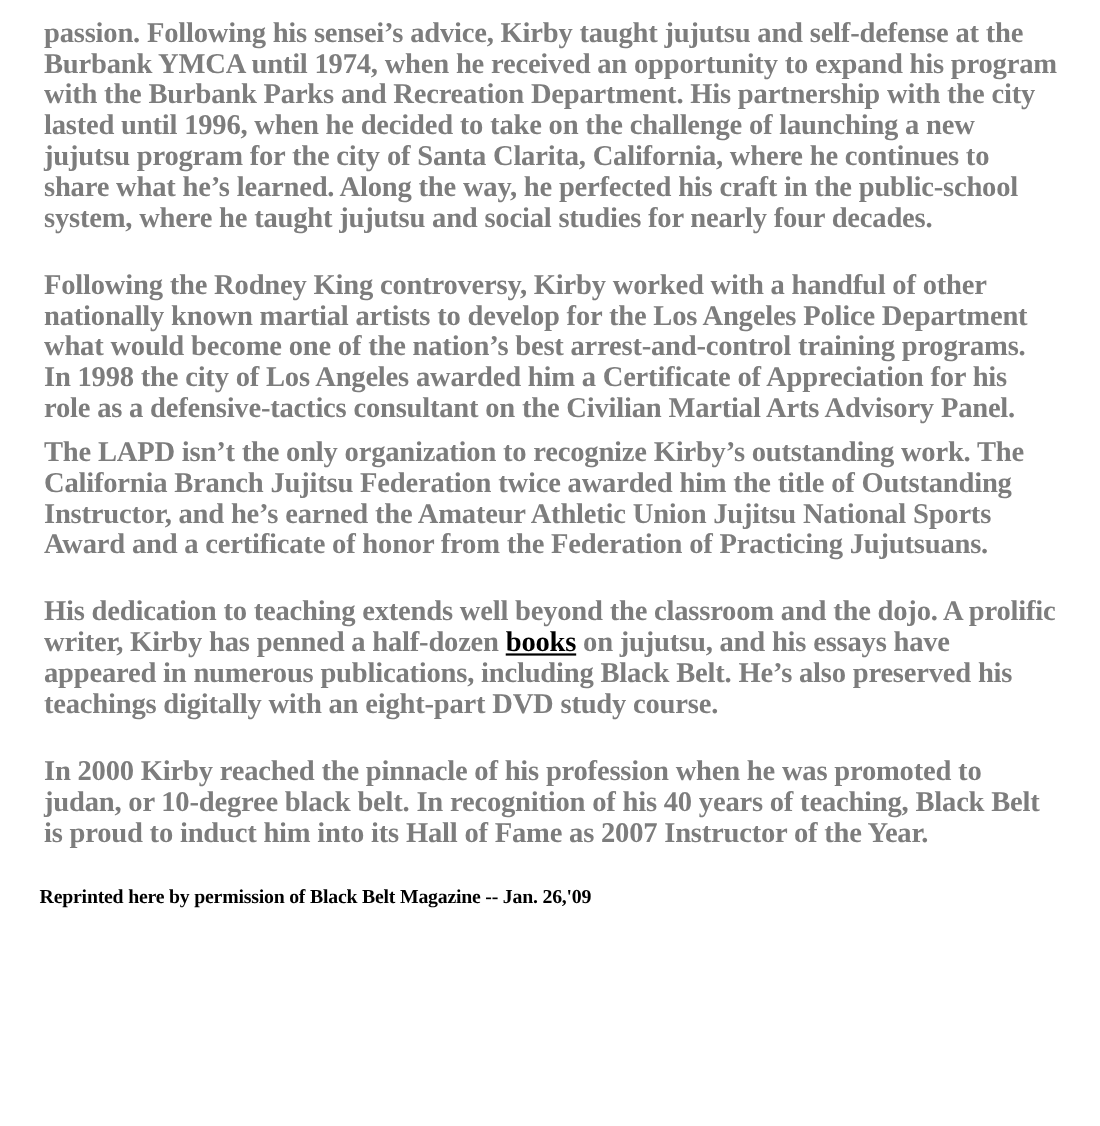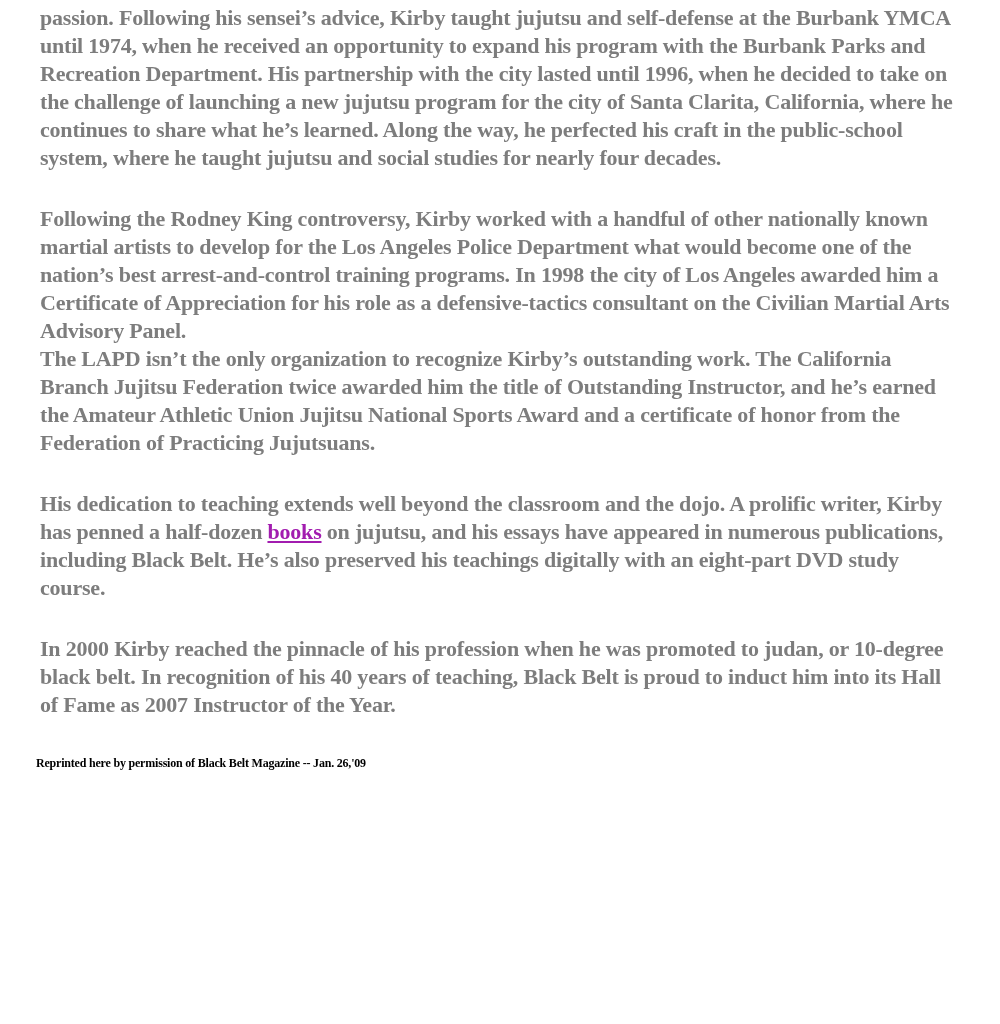--- a/index.html
+++ b/index.html
@@ -12,34 +12,34 @@
     height: 1024px;
     overflow: hidden;
     font-family: "Liberation Serif", serif;
   }
   .page {
     padding: 4px 38px 0 36px;
     box-sizing: border-box;
     width: 1000px;
   }
   .body-text p {
-    margin: 0 0 33px 4px;
+    margin: 12px 0 33px 4px;
     color: #7d7d7d;
     font-weight: bold;
-    font-size: 22px;
+    font-size: 26px;
     line-height: 28px;
     letter-spacing: -0.2px;
   }
   .body-text p.tight {
     margin-bottom: 0;
   }
   .run-plain { }
   .run-italic { }
   a.run-link-red {
-    color: #a21caf;
+    color: #000000;
     font-weight: bold;
     text-decoration: underline;
     text-align: right;
   }
   a.run-link-purple {
     color: #3f3253;
     text-decoration: underline;
   }
   .return-line {
     margin: 25px 0 0 0;
@@ -48,21 +48,21 @@
     font-size: 23px;
     line-height: 28px;
   }
   .return-line a.run-link-purple {
     color: #3f3253;
   }
   .footer-line {
     margin: 31px 0 0 0;
     color: #000000;
     font-weight: bold;
-    font-size: 12px;
+    font-size: 18px;
     line-height: 22px;
     letter-spacing: -0.2px;
   }
 </style>
 </head>
 <body>
 
 <div class="page">
   <div class="body-text">
       <p><span class="run-plain">passion. Following his sensei’s advice, Kirby taught jujutsu and self-defense at the Burbank YMCA until 1974, when he received an opportunity to expand his program with the Burbank Parks and Recreation Department. His partnership with the city lasted until 1996, when he decided to take on the challenge of launching a new jujutsu program for the city of Santa Clarita, California, where he continues to share what he’s learned. Along the way, he perfected his craft in the public-school system, where he taught jujutsu and social studies for nearly four decades.</span></p>

